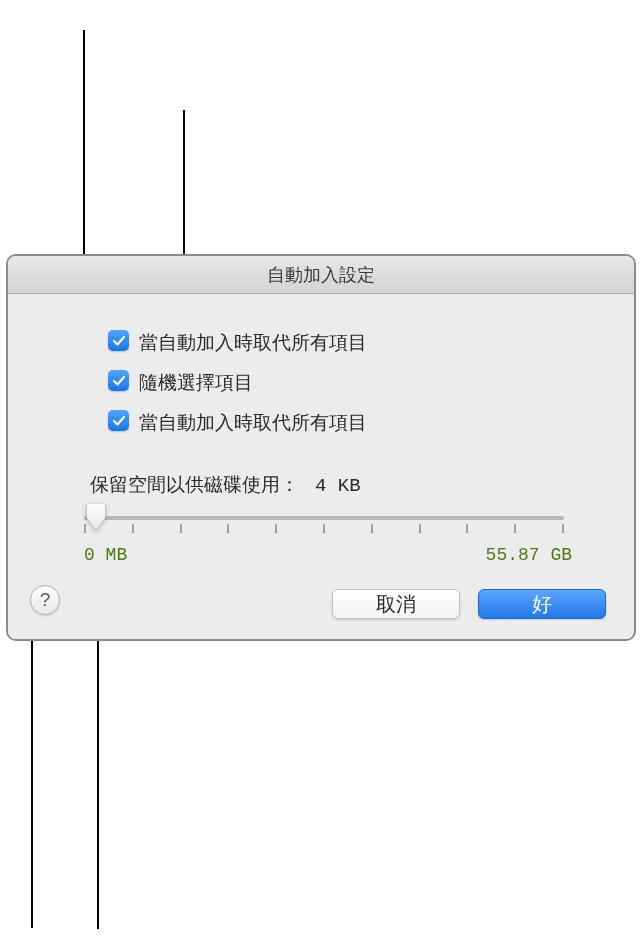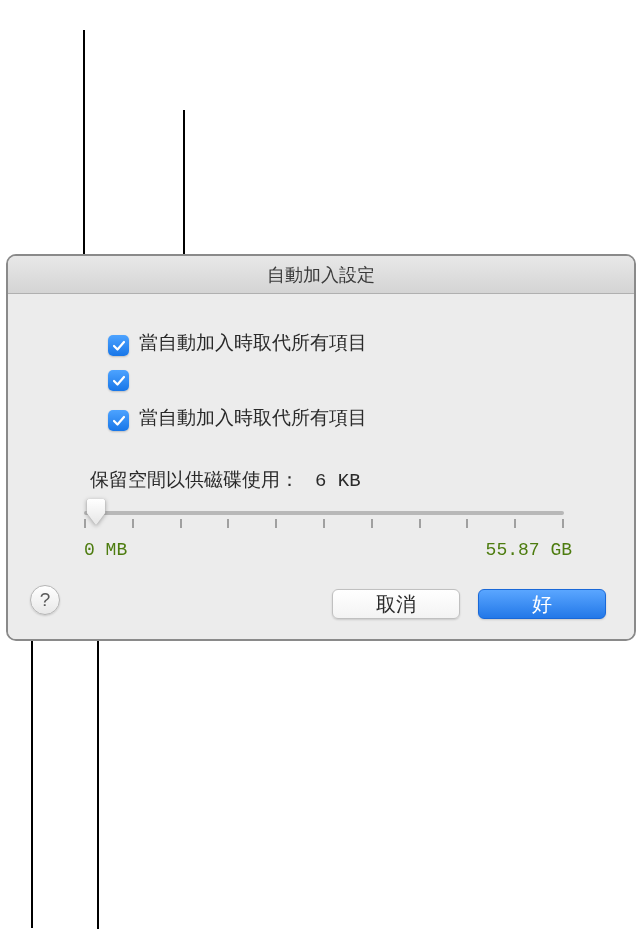--- a/index.html
+++ b/index.html
@@ -78,21 +78,21 @@
       height: calc(100% - 38px);
       position: relative;
     }
     
     .checkbox-group {
       margin-bottom: 36px;
     }
     
     .checkbox-row {
       display: flex;
-      align-items: flex-end;
+      align-items: flex-start;
       margin-bottom: 14px;
     }
     
     .checkbox-row.indented {
       
     }
     
     .checkbox {
       width: 21px;
       height: 21px;
@@ -266,37 +266,38 @@
         </div>
         <span class="checkbox-label">當自動加入時取代所有項目</span>
       </div>
 
       <div class="checkbox-row indented">
         <div class="checkbox">
           <svg viewBox="0 0 14 14">
               <path d="M2 7 L5.5 10.5 L12 3" stroke="#ffffff" stroke-width="2.2" fill="none" stroke-linecap="round" stroke-linejoin="round"></path>
             </svg>
         </div>
+        <span class="checkbox-label">隨機選擇項目</span>
       </div>
 
       <div class="checkbox-row indented">
         <div class="checkbox">
           <svg viewBox="0 0 14 14">
               <path d="M2 7 L5.5 10.5 L12 3" stroke="#ffffff" stroke-width="2.2" fill="none" stroke-linecap="round" stroke-linejoin="round"></path>
             </svg>
         </div>
         <span class="checkbox-label">當自動加入時取代所有項目</span>
       </div>
 
     </div>
 
     <div class="reserve-section">
       <div class="reserve-label-row">
         <span class="reserve-label">保留空間以供磁碟使用：</span>
-        <span class="reserve-value">6 KB</span>
+        <span class="reserve-value">4 KB</span>
       </div>
 
       <div class="slider-container">
         <div class="slider-track"></div>
         <div class="slider-ticks">
           <div class="slider-tick"></div>
           <div class="slider-tick"></div>
           <div class="slider-tick"></div>
           <div class="slider-tick"></div>
           <div class="slider-tick"></div>

